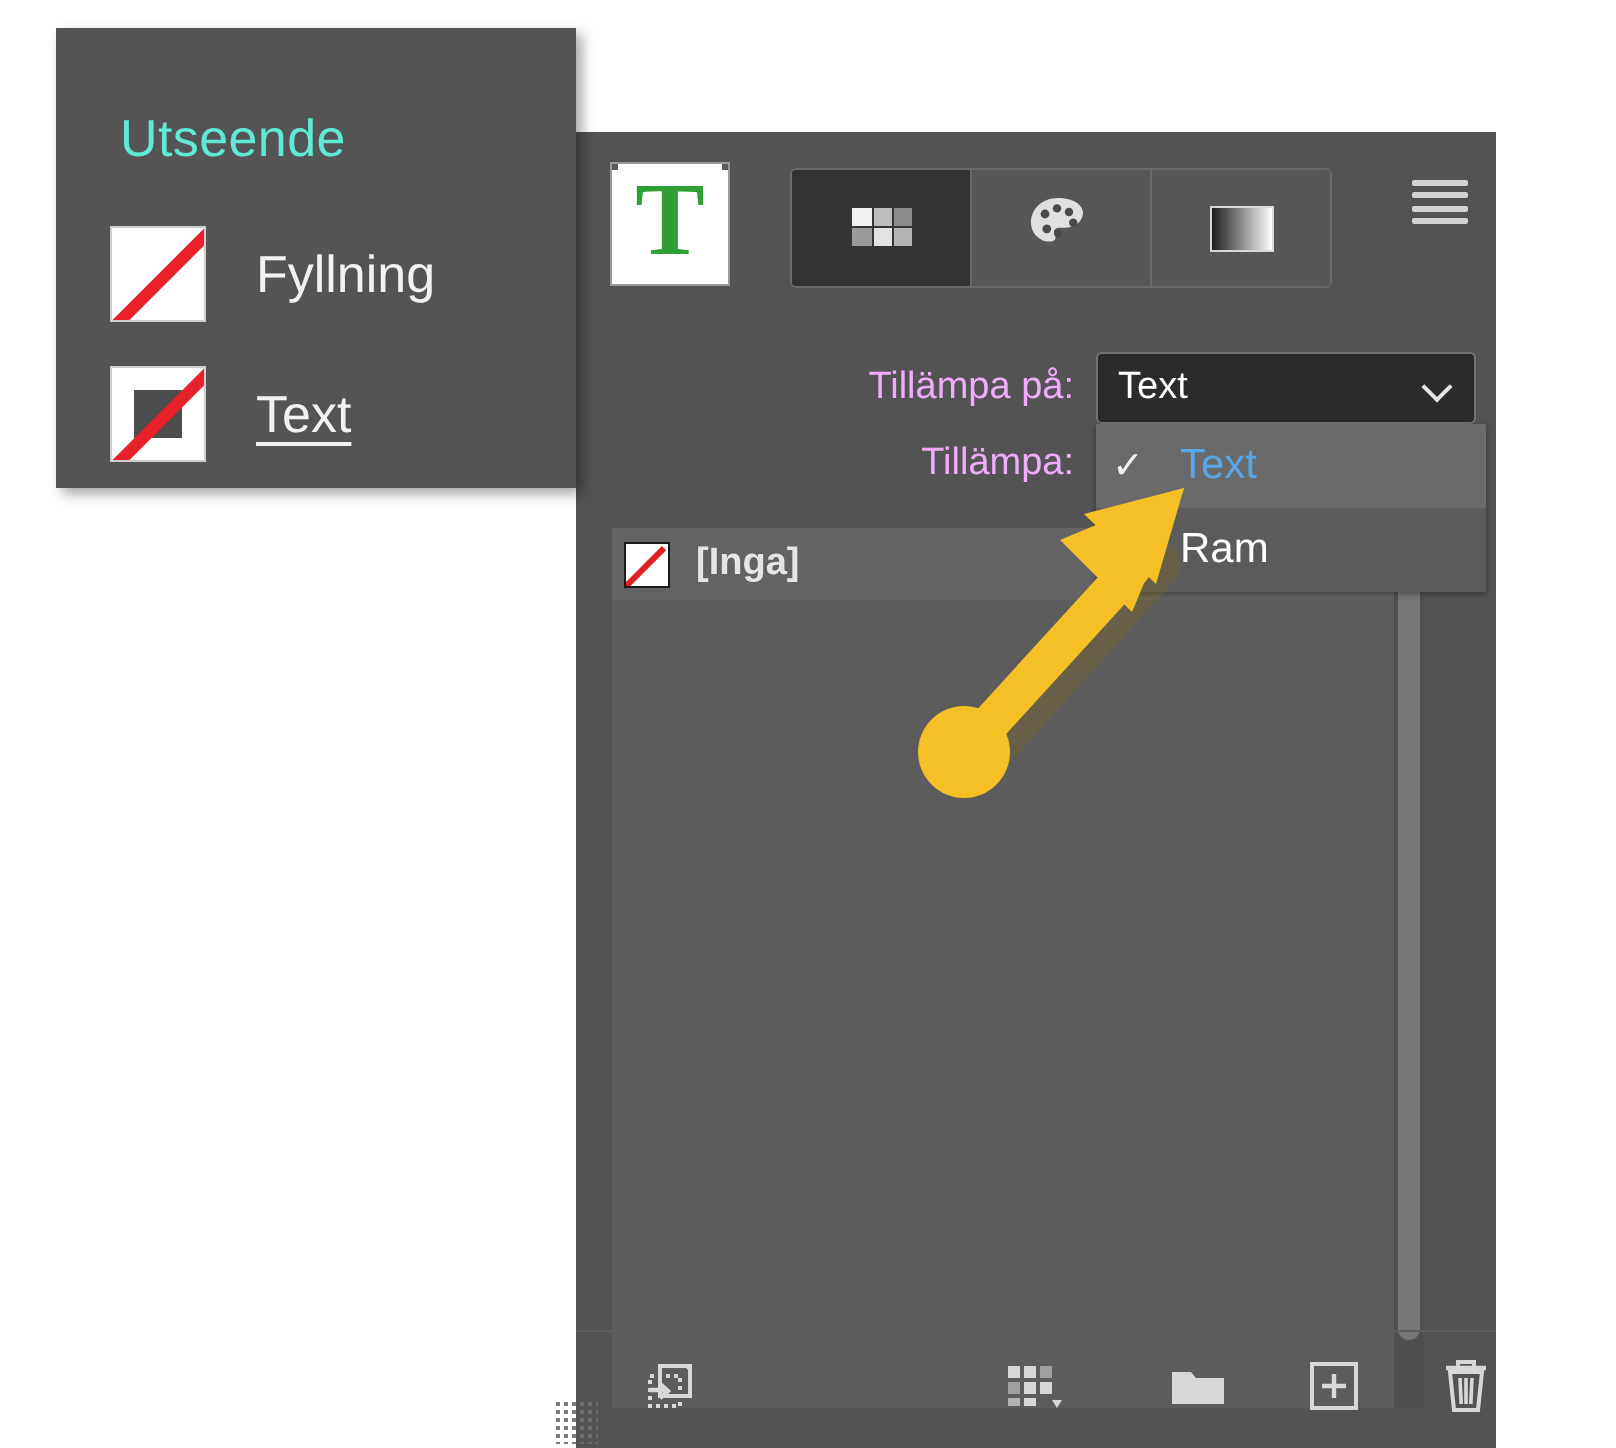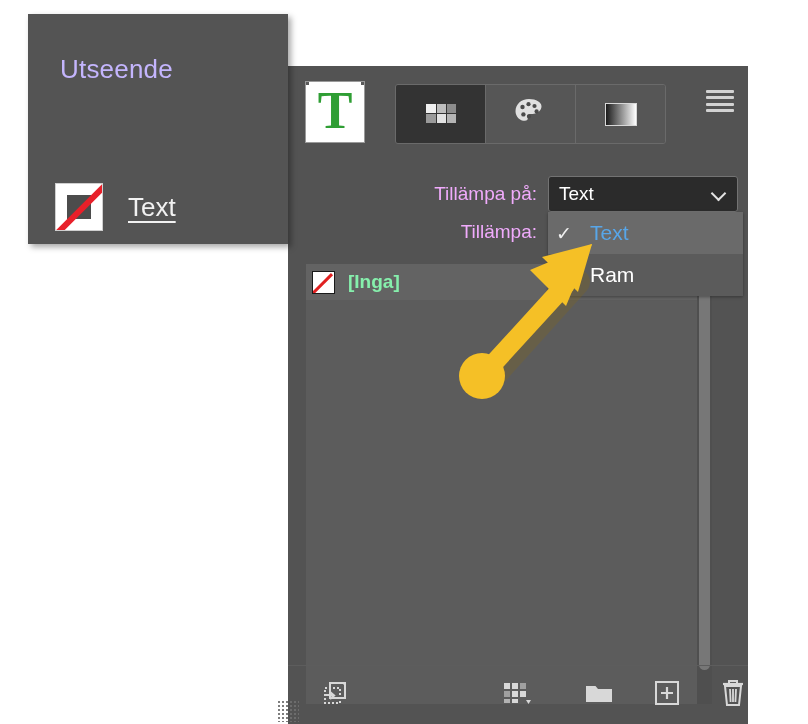--- a/index.html
+++ b/index.html
@@ -250,21 +250,21 @@
     left: -4px;
     top: 50%;
     width: 130%;
     height: 3.2px;
     background: #e02020;
     transform: rotate(-45deg);
     transform-origin: center;
   }
   .sw-name {
     margin-left: 13px;
-    color: #86efac;
+    color: #e5e5e5;
     font-size: 19px;
     font-weight: 700;
     flex: 1;
     white-space: nowrap;
   }
   .sw-usage {
     width: 46px;
     display: flex;
     align-items: center;
     justify-content: center;
@@ -351,21 +351,21 @@
     width: 260px;
     height: 230px;
     background: #545454;
     z-index: 60;
     box-shadow: 3px 3px 6px rgba(0,0,0,0.35);
   }
   #appearance-title {
     position: absolute;
     left: 32px;
     top: 40px;
-    color: #c4b5fd;
+    color: #5eead4;
     font-size: 26px;
     letter-spacing: 0.2px;
   }
   .appearance-row {
     position: absolute;
     left: 28px;
     display: flex;
     align-items: center;
   }
   #row-fill   { top: 100px; }
@@ -583,20 +583,26 @@
       <circle cx="38" cy="150" r="23" fill="#F5C026"></circle>
       <path d="M148 18 L86 44 L122 80 Z" fill="#F5C026"></path>
       <path d="M148 18 L98 31 L134 66 Z" fill="#F5C026"></path>
     </g>
   </svg>
 </div>
 
 <div id="appearance-panel">
   <div id="appearance-title">Utseende</div>
 
+  <div class="appearance-row" id="row-fill">
+    <span class="ap-chip">
+      <span class="slash"></span>
+    </span>
+    <span class="ap-label">Fyllning</span>
+  </div>
 
   <div class="appearance-row" id="row-stroke">
     <span class="ap-chip">
       <span class="inner"></span>
       <span class="slash"></span>
     </span>
     <span class="ap-label underline">Text</span>
   </div>
 </div>
 

